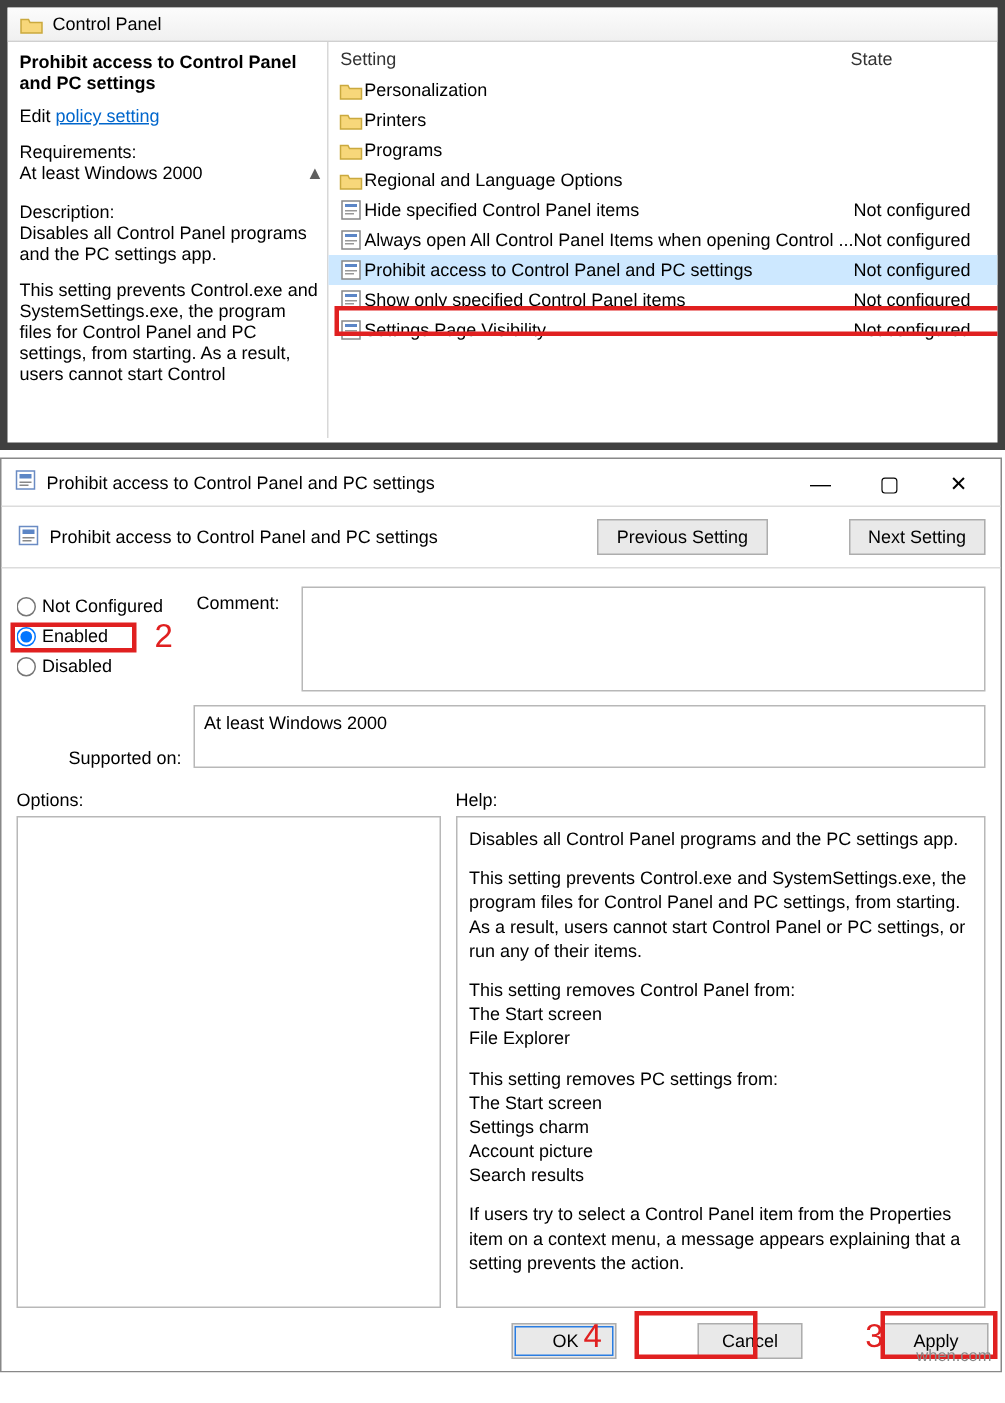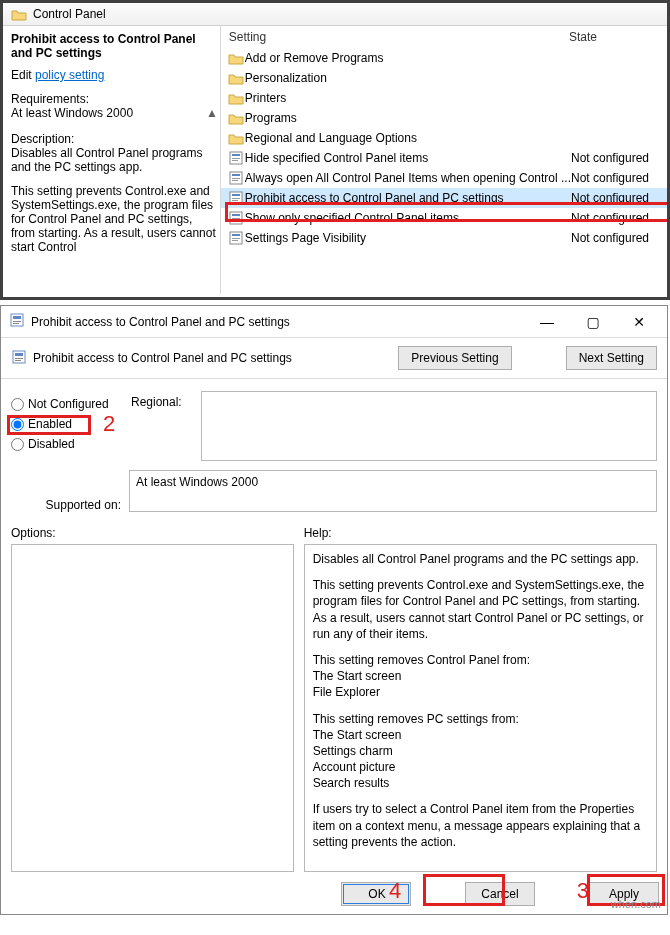--- a/index.html
+++ b/index.html
@@ -1,19 +1,19 @@
 <!DOCTYPE html>
 <html><head>
 <meta charset="utf-8">
 <style>
   * { box-sizing: border-box; font-family: "Segoe UI", Tahoma, sans-serif; font-size: 12px; }
   body { margin: 0; padding: 0; background: #fff; width: 670px; }
   
   
-  .gpe-window { border: 3px solid #404040; background: #fff; height: 300px; overflow: hidden; position: relative; }
+  .gpe-window { border: 5px solid #404040; background: #fff; height: 300px; overflow: hidden; position: relative; }
   .gpe-header { background: linear-gradient(#fcfcfc, #f0f0f0); border-bottom: 1px solid #d0d0d0; padding: 4px 8px; display: flex; align-items: center; gap: 6px; }
   .folder-icon { display: inline-block; width: 16px; height: 13px; }
   .gpe-body { display: flex; height: calc(100% - 26px); }
   .gpe-left { width: 222px; border-right: 1px solid #d8d8d8; padding: 6px 4px 6px 8px; position: relative; }
   .gpe-left .title { font-weight: bold; margin-bottom: 8px; }
   .gpe-left .edit-link { margin-bottom: 10px; }
   .gpe-left a { color: #0066cc; text-decoration: underline; }
   .gpe-left .reqlabel { margin-top: 10px; }
   .gpe-left .desc { margin-top: 12px; }
   .gpe-left .scroll-up { position:absolute; right:2px; top:80px; color:#606060; }
@@ -94,29 +94,20 @@
         <div class="col-setting">Setting</div>
         <div class="col-state">State</div>
       </div>
       <div id="rows">
           <div class="setting-row">
             <span class="icon">
               <svg width="16" height="13">
                 <path d="M1 3h5l1 2h8v7H1z" fill="#f7d77a" stroke="#caa93e"></path>
               </svg>
             </span>
-            <span class="name">Add or Remove Programs</span>
-            <span class="state"></span>
-          </div>
-          <div class="setting-row">
-            <span class="icon">
-              <svg width="16" height="13">
-                <path d="M1 3h5l1 2h8v7H1z" fill="#f7d77a" stroke="#caa93e"></path>
-              </svg>
-            </span>
             <span class="name">Personalization</span>
             <span class="state"></span>
           </div>
           <div class="setting-row">
             <span class="icon">
               <svg width="16" height="13">
                 <path d="M1 3h5l1 2h8v7H1z" fill="#f7d77a" stroke="#caa93e"></path>
               </svg>
             </span>
             <span class="name">Printers</span>
@@ -253,21 +244,21 @@
           <input type="radio" name="st" checked="" style="">
           <span>Enabled</span>
         </label>
         <label class="radio-opt">
           <input type="radio" name="st" style="">
           <span>Disabled</span>
         </label>
         <div class="sel-box" style="left:-4px; top:24px; width:84px; height:20px;"></div>
         <div class="anno" style="left:92px; top:20px;">2</div>
       </div>
-      <div style="width:60px; padding-top:4px;">Regional:</div>
+      <div style="width:60px; padding-top:4px;">Comment:</div>
       <div class="comment-area">
         <textarea value="" style=""></textarea>
       </div>
     </div>
     <div class="supported-row">
       <div class="supported-label">Supported on:</div>
       <div class="supported-box">At least Windows 2000</div>
     </div>
     <div class="lower">
       <div class="lower-left">

